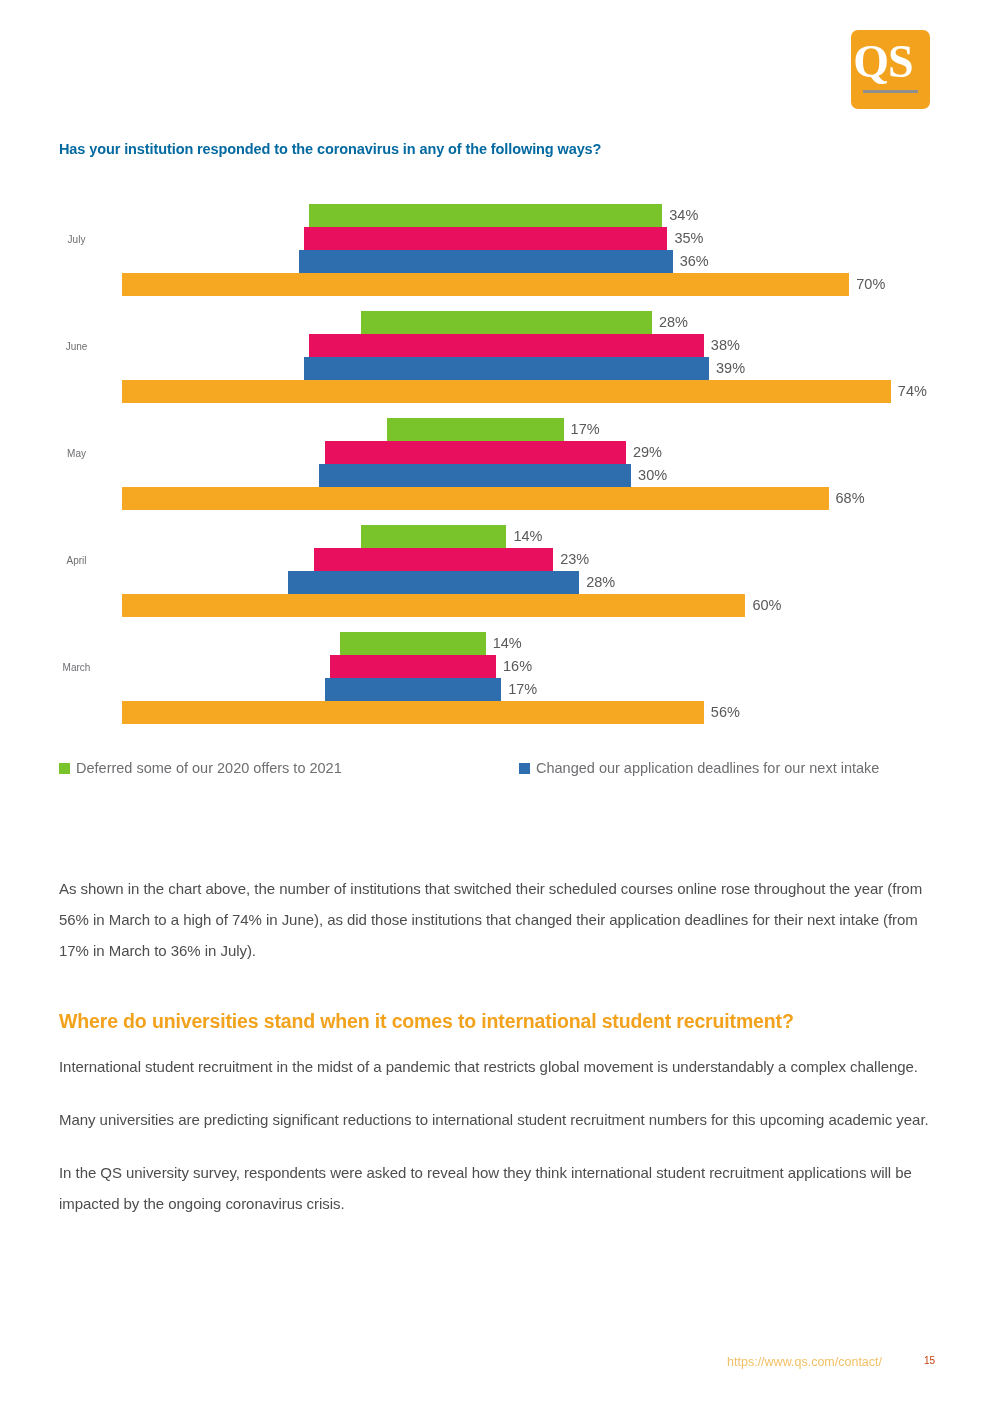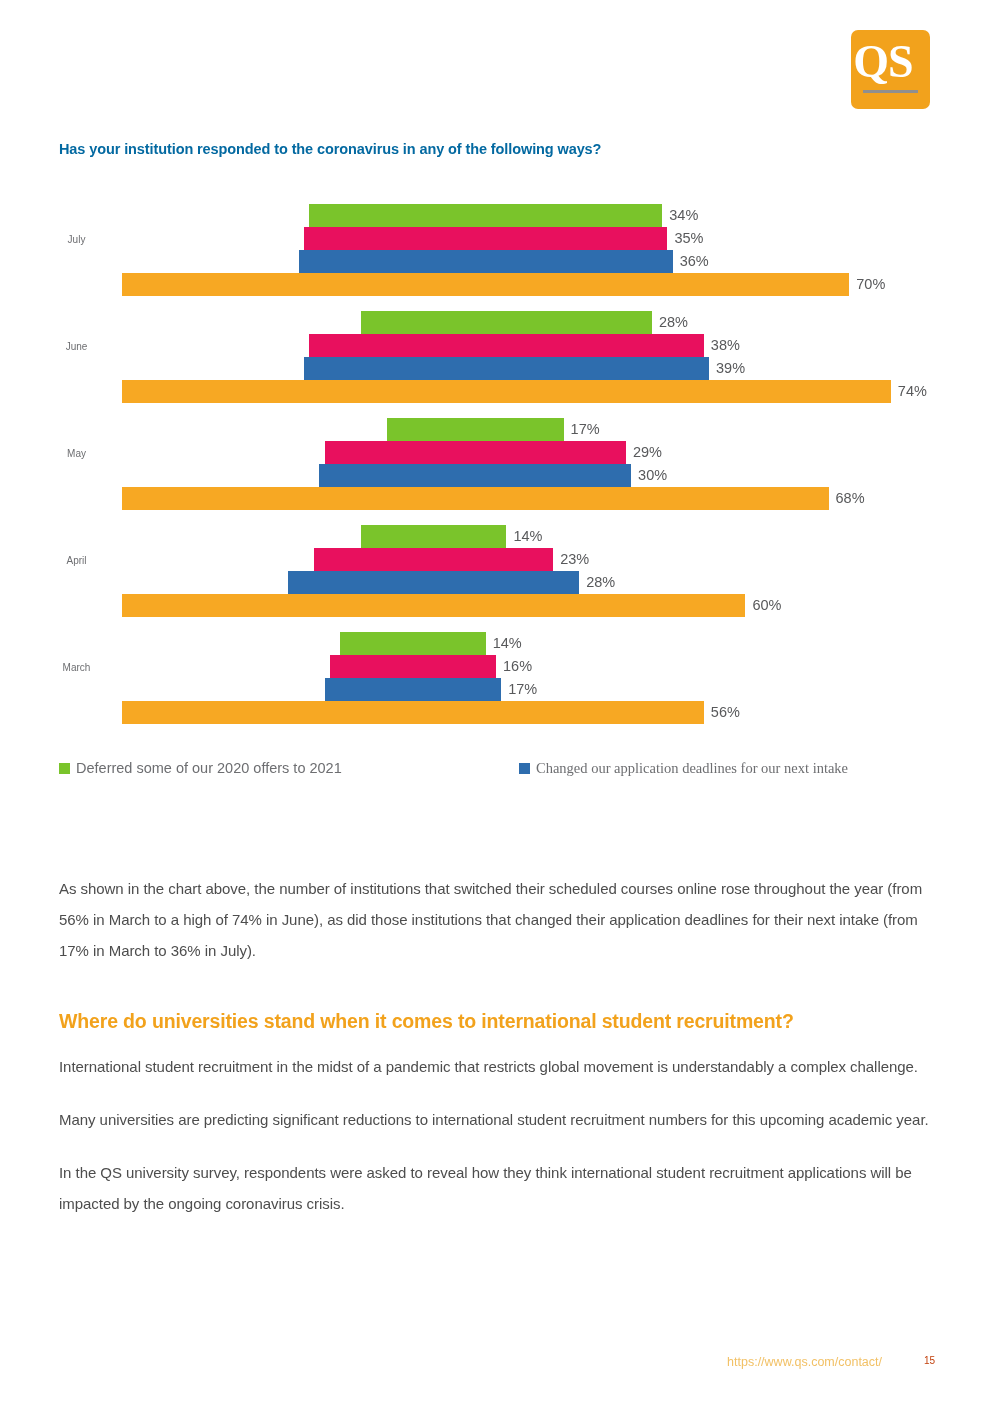--- a/index.html
+++ b/index.html
@@ -119,21 +119,21 @@
     position: relative;
     height: 32px;
   }
   .legend-item {
     position: absolute;
     white-space: nowrap;
     font-size: 14.5px;
     color: #6d6e71;
   }
   .legend-item.col-left { left: 0; }
-  .legend-item.col-right { left: 460px; font-family: Liberation Serif, serif; }
+  .legend-item.col-right { left: 460px; }
   .swatch {
     display: inline-block;
     width: 11px;
     height: 11px;
     margin-right: 6px;
     vertical-align: baseline;
     position: relative;
     top: 1px;
   }
 

